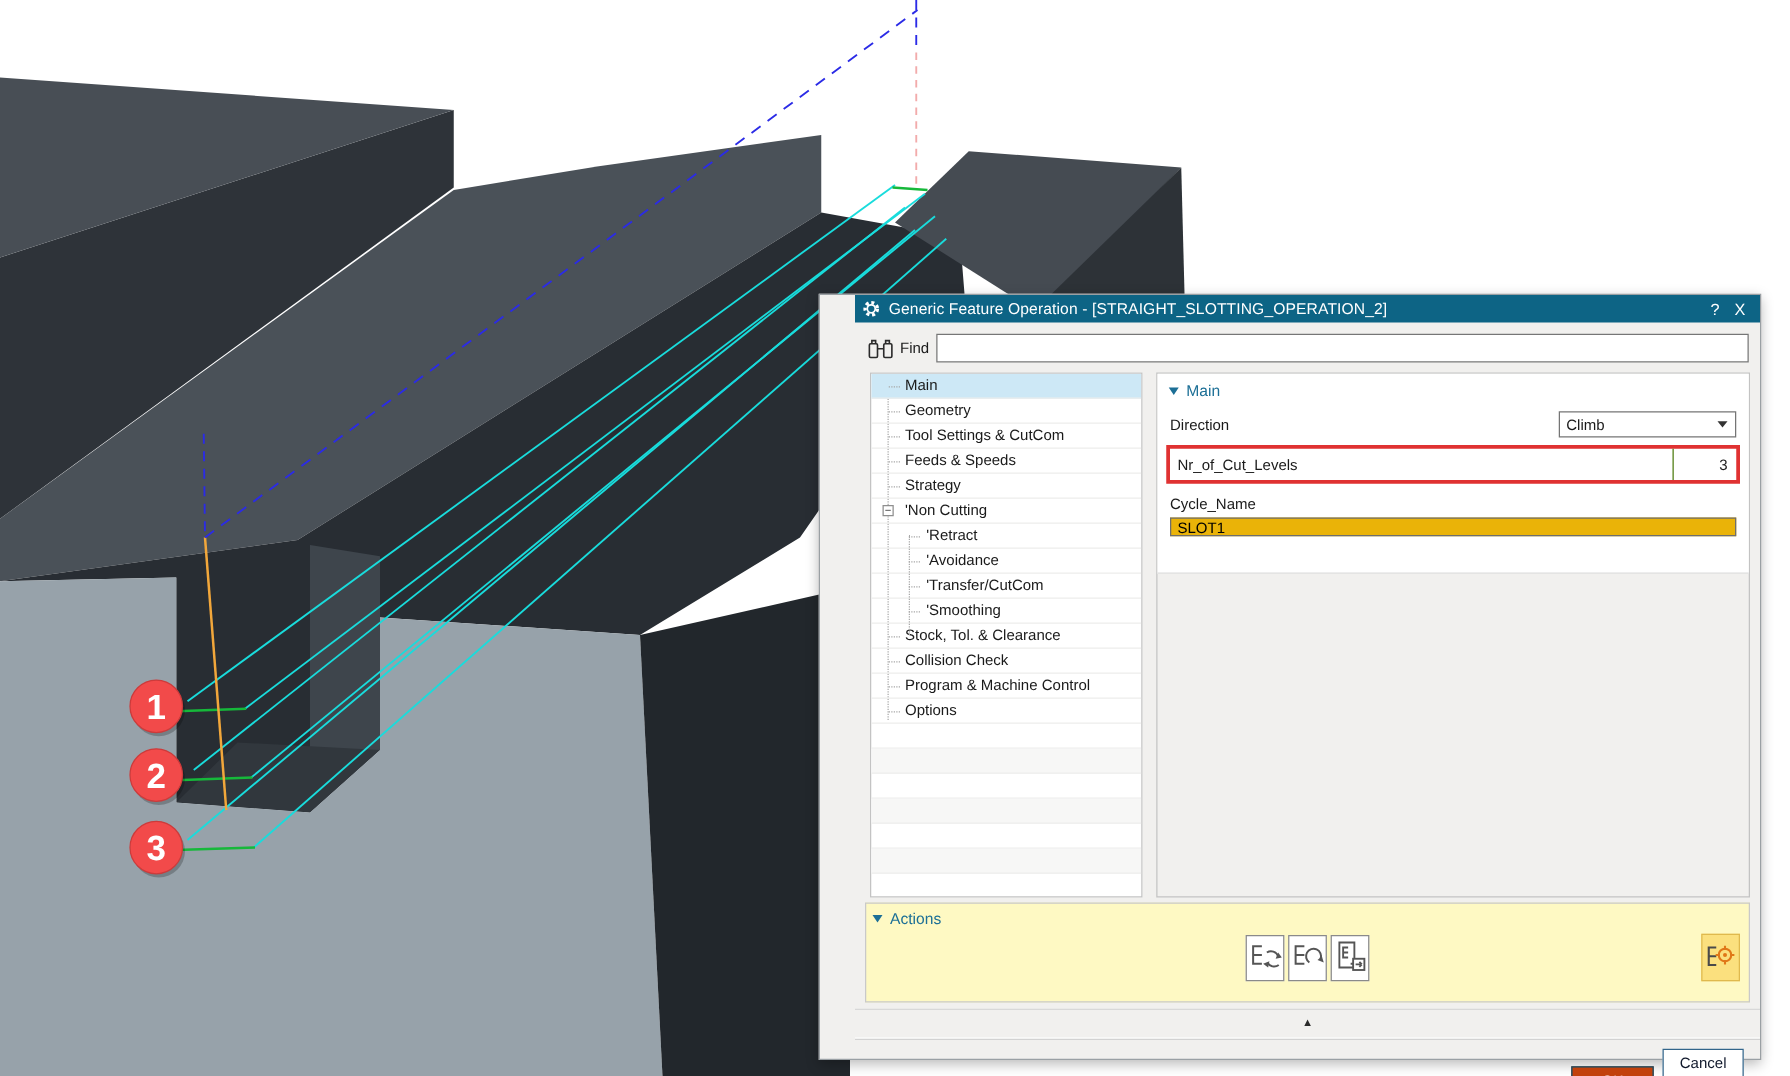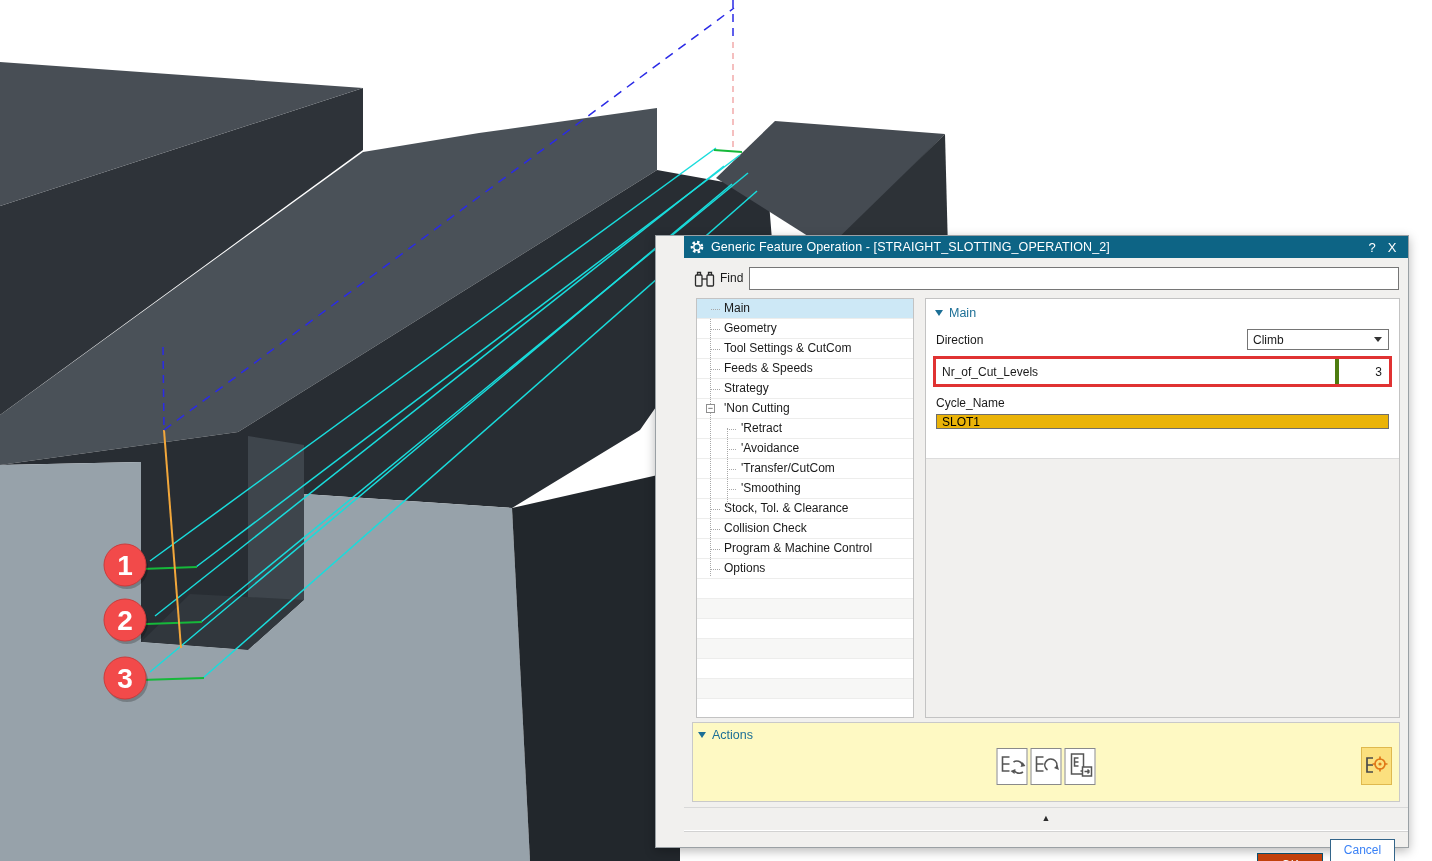--- a/index.html
+++ b/index.html
@@ -43,34 +43,34 @@
   .rp{flex:1;margin-left:11px;border:1px solid #c3c3c3;box-sizing:border-box;background:#f1f0ee;position:relative;}
   .rp-white{position:absolute;top:0;left:0;right:0;height:159px;background:#fff;border-bottom:1px solid #dcdcdc;}
   .grouphdr{display:flex;align-items:center;margin:7px 0 0 9px;color:#1c6f96;font-size:12.5px;}
   .tri-down{width:0;height:0;border-left:4.5px solid transparent;border-right:4.5px solid transparent;border-top:6px solid #1c6f96;margin-right:6px;}
   .frow{display:flex;align-items:center;padding:0 10px;margin-top:9px;}
   .frow .flab{flex:1;}
   .combo{width:142px;height:21px;box-sizing:border-box;border:1px solid #757575;background:#fff;display:flex;align-items:center;padding-left:5px;}
   .combo .cv{flex:1;}
   .combo .arr{width:0;height:0;border-left:4px solid transparent;border-right:4px solid transparent;border-top:5px solid #333;margin-right:6px;}
   .redrow{margin:6px 7px 0 7px;height:25px;border:3px solid #e03232;box-sizing:content-box;display:flex;background:#fff;}
-  .redrow .lcell{width:403px;border-right:4px solid #4d7c0f;display:flex;align-items:center;padding-left:6px;box-sizing:border-box;}
+  .redrow .lcell{width:403px;border-right:1px solid #4d7c0f;display:flex;align-items:center;padding-left:6px;box-sizing:border-box;}
   .redrow .vcell{flex:1;display:flex;align-items:center;justify-content:flex-end;padding-right:7px;}
   .lblrow{margin:9px 10px 0 10px;}
   .cyclename{display:block;margin:4px 10px 0 10px;width:calc(100% - 20px);height:15px;border:1px solid #6e6e6e;background:#eab308;font:12px "Liberation Sans",sans-serif;padding:0 5px;box-sizing:border-box;outline:none;}
   
   .actions{margin:4px 8px 0 8px;height:80px;background:#fef9c3;border:1px solid #c9c9c9;box-sizing:border-box;position:relative;}
   .actions .grouphdr{margin:5px 0 0 5px;}
   .act-icons{position:absolute;left:50%;top:25px;transform:translateX(-50%);display:flex;gap:3px;}
   .abtn{width:31px;height:37px;border:1px solid #8a8a8a;background:#fff;display:flex;align-items:center;justify-content:center;box-sizing:border-box;}
   .ybtn{position:absolute;right:7px;top:24px;width:31px;height:38px;background:#fbe07e;border:1px solid #dfb94e;display:flex;align-items:center;justify-content:center;box-sizing:border-box;}
   .strip{height:22px;margin-top:5px;background:#f1f0ee;border-top:1px solid #d8d8d8;border-bottom:1px solid #fff;text-align:center;line-height:20px;font-size:9px;color:#2b2b2b;}
   .btnbar{height:36px;border-top:1px solid #d2d2d2;display:flex;align-items:center;justify-content:flex-end;gap:7px;padding-right:13px;}
   .okbtn{width:64px;height:21px;color:#fff;border:1px solid #0b4f6d;display:flex;align-items:center;justify-content:center;}
-  .cancelbtn{width:63px;height:21px;background:#fff;border:1px solid #33658a;color:#3b82f6;display:flex;align-items:center;justify-content:center;}
+  .cancelbtn{width:63px;height:21px;background:#fff;border:1px solid #33658a;color:#0f172a;display:flex;align-items:center;justify-content:center;}
   svg text{font-family:"Liberation Sans",sans-serif;}
 </style>
 </head>
 <body>
 
 <svg id="scene" width="1432" height="861" viewBox="0 0 1432 861">
 
   <polygon points="0,415 363,152 479,133 657,108 657,170 238,432 0,465" fill="#4a5158"></polygon>
   <polygon points="363,88 0,206 0,415 363,150" fill="#2e3339"></polygon>
   <polygon points="0,62 363,88 0,206" fill="#484e55"></polygon>

